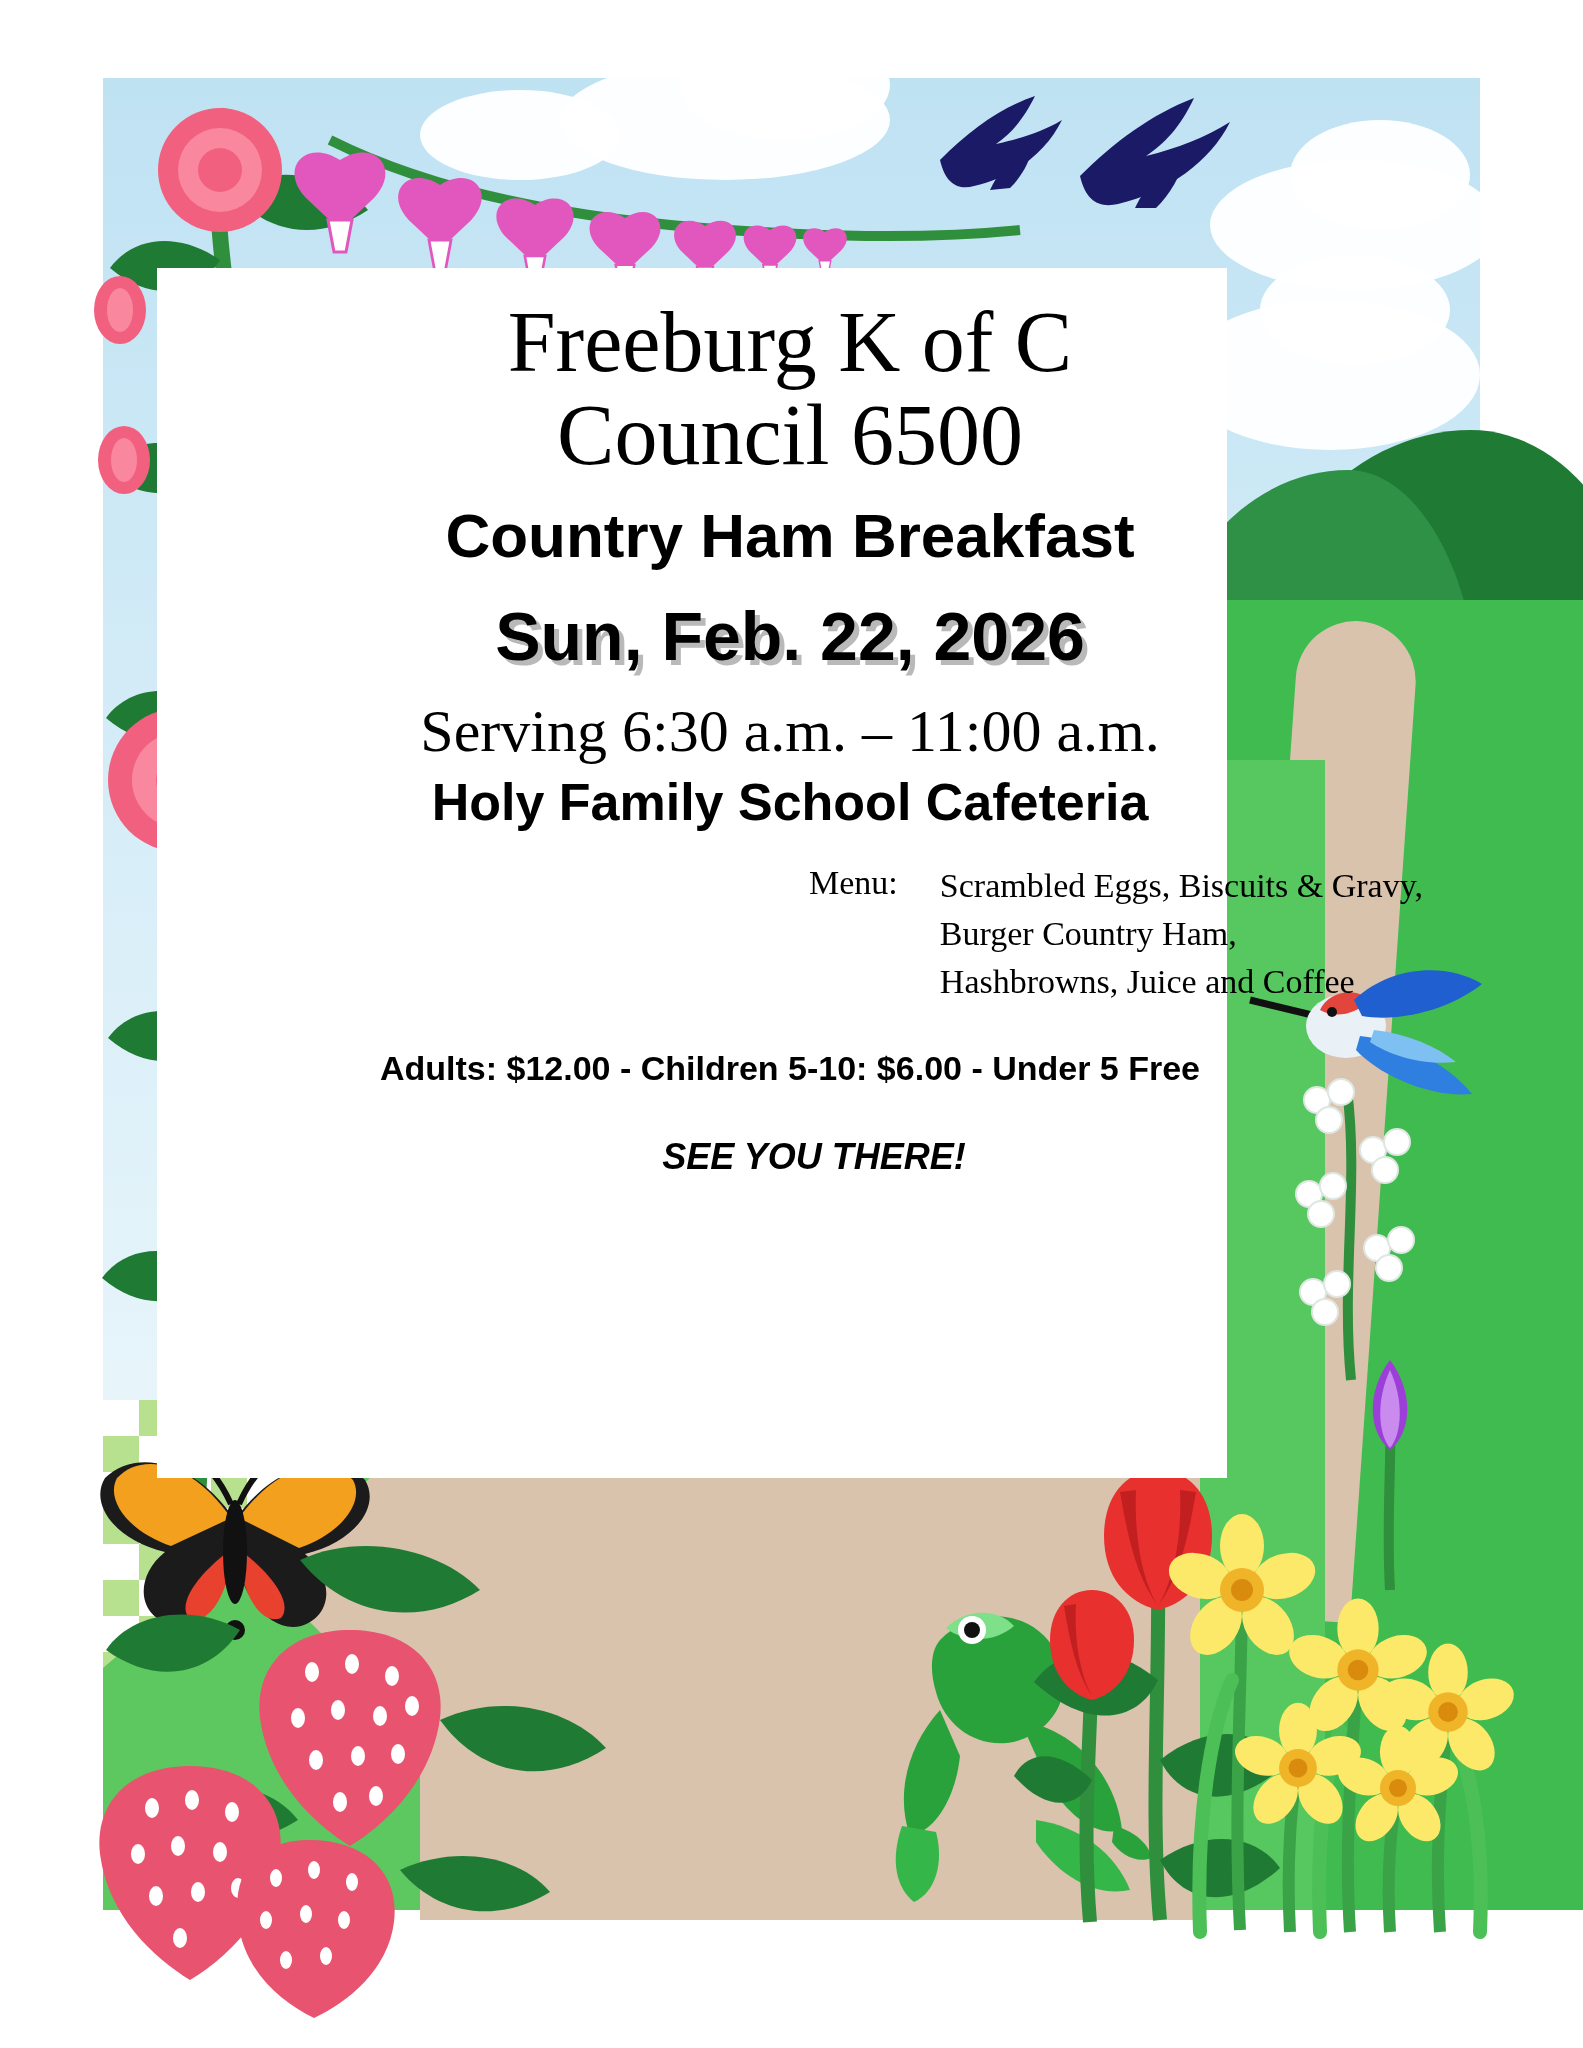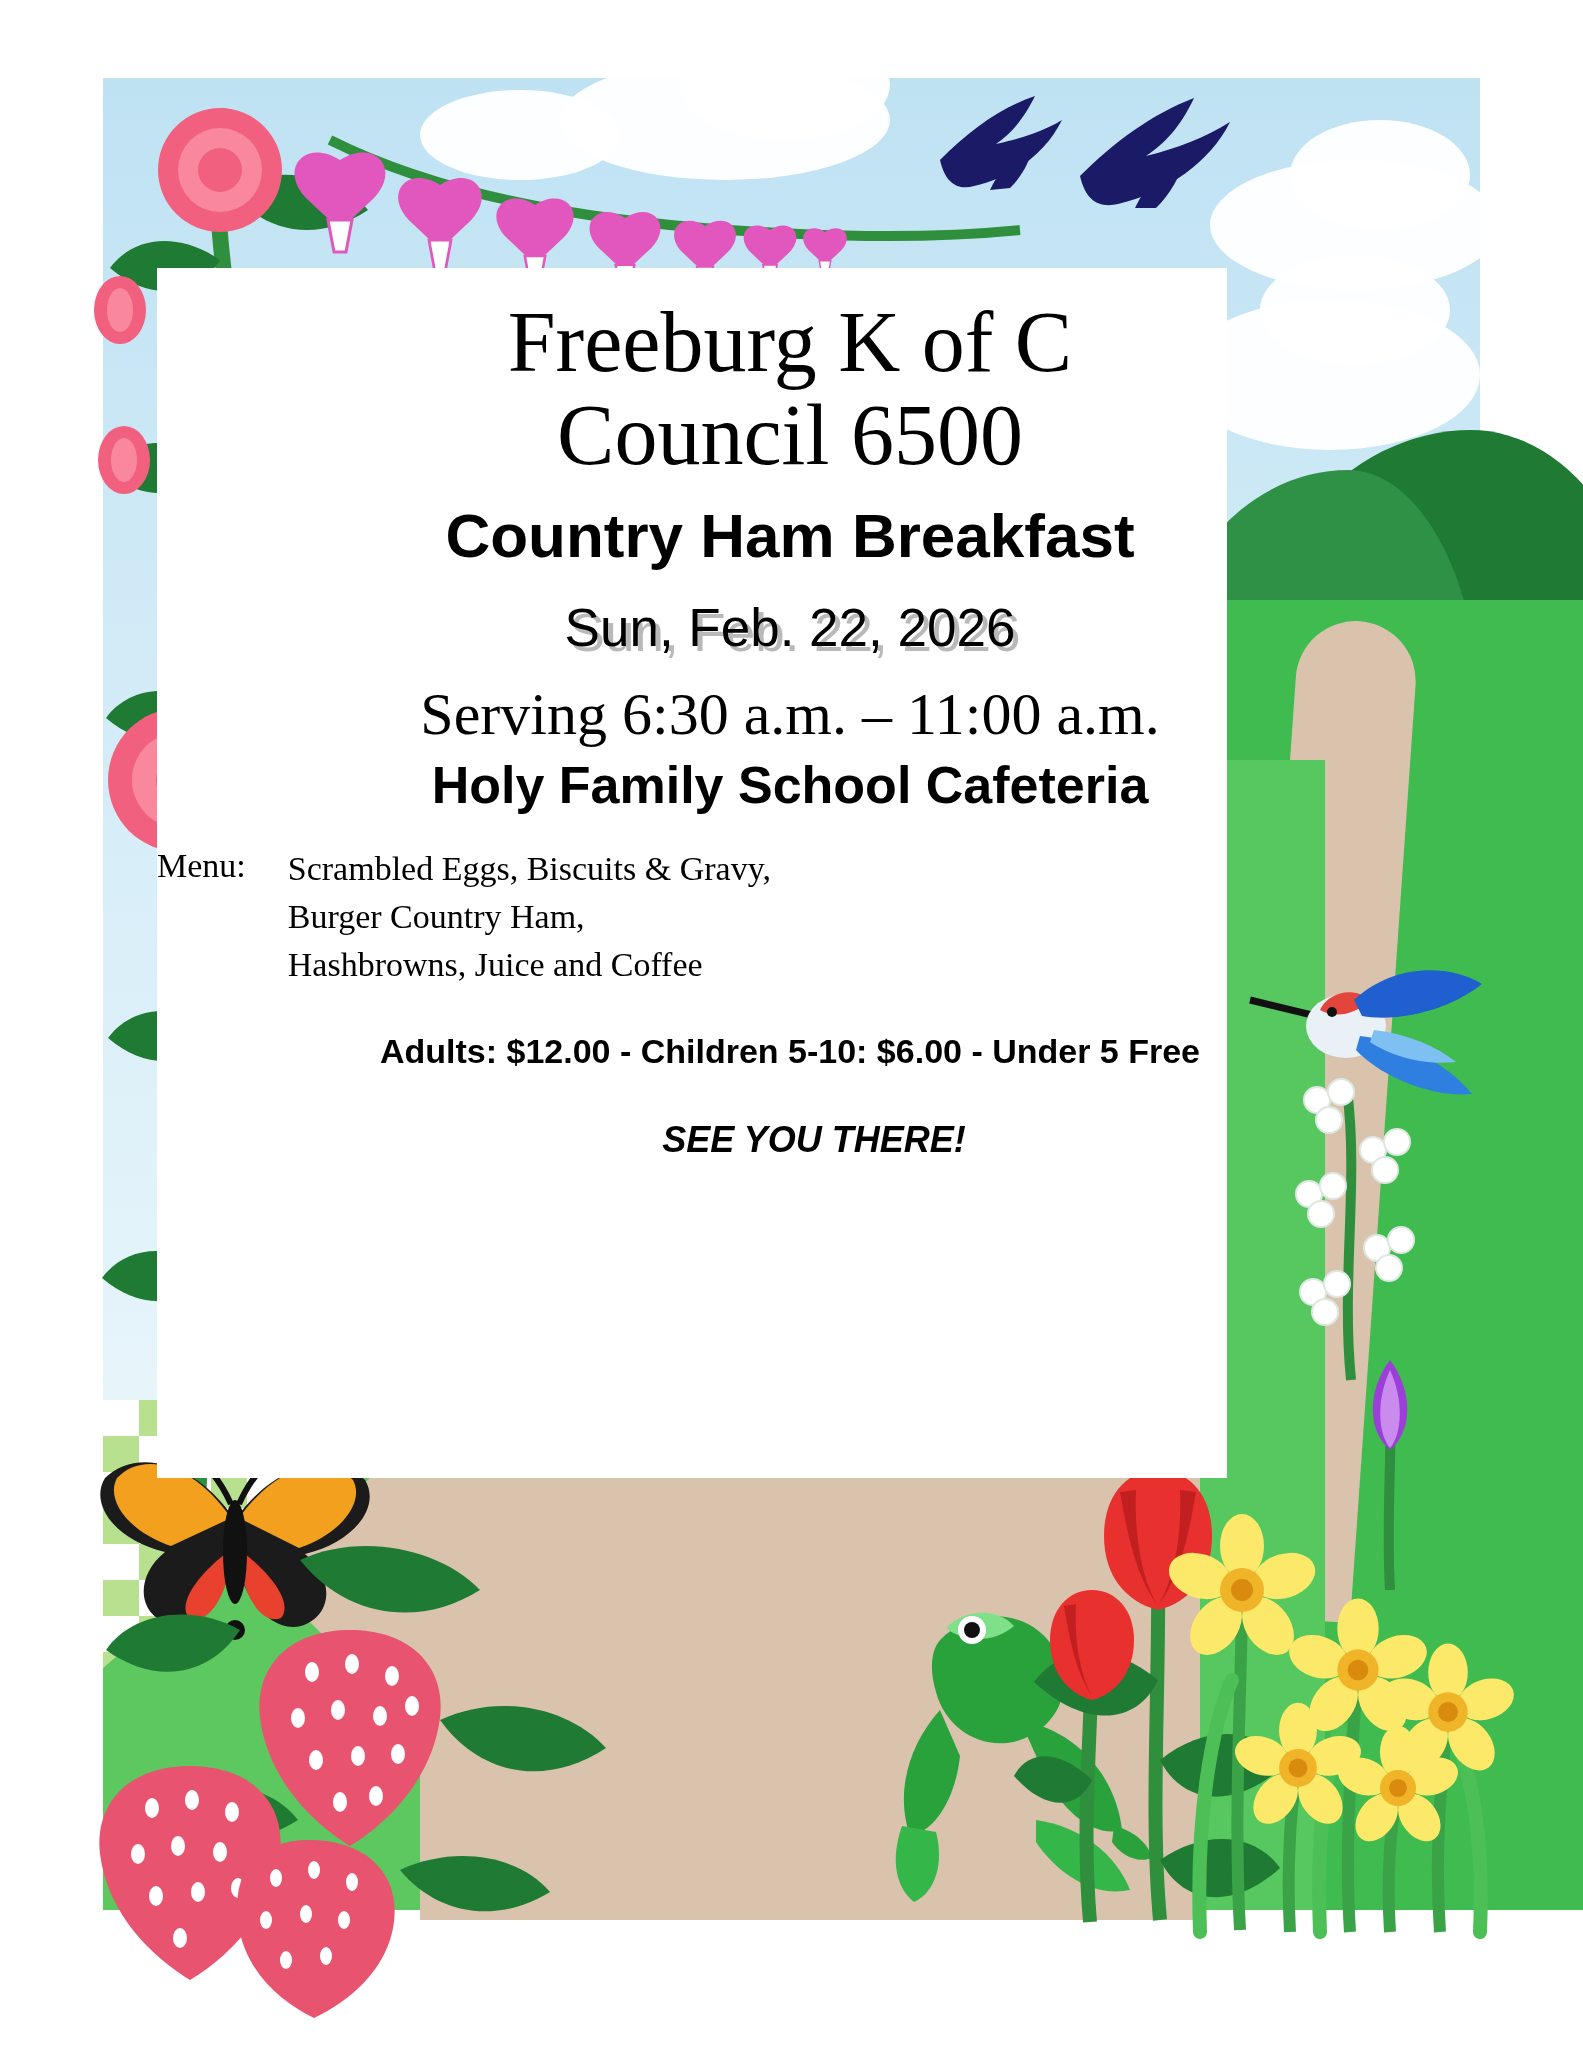--- a/index.html
+++ b/index.html
@@ -126,39 +126,39 @@
     padding-top: 16px;
   }
   .subtitle {
     font-family: "Liberation Sans", sans-serif;
     font-weight: bold;
     font-size: 62px;
     margin: 18px 0 8px 0;
   }
   .date {
     font-family: "Liberation Sans", sans-serif;
-    font-weight: normal;
-    font-size: 53px;
+    font-weight: bold;
+    font-size: 68px;
     margin: 26px 0 16px 0;
     text-shadow: 5px 5px 0 #b9b9b9;
   }
   .serving {
     font-family: "Liberation Serif", serif;
     font-size: 60px;
     margin: 22px 0 6px 0;
   }
   .place {
     font-family: "Liberation Sans", sans-serif;
     font-weight: bold;
     font-size: 52px;
     margin: 4px 0 30px 0;
   }
   .menu-wrap {
     display: flex;
-    justify-content: flex-start;
+    justify-content: flex-end;
     margin: 28px 0 0 0;
   }
   .menu-inner {
     display: flex;
     gap: 42px;
     text-align: left;
   }
   .menu-label {
     font-family: "Liberation Serif", serif;
     font-size: 34px;

